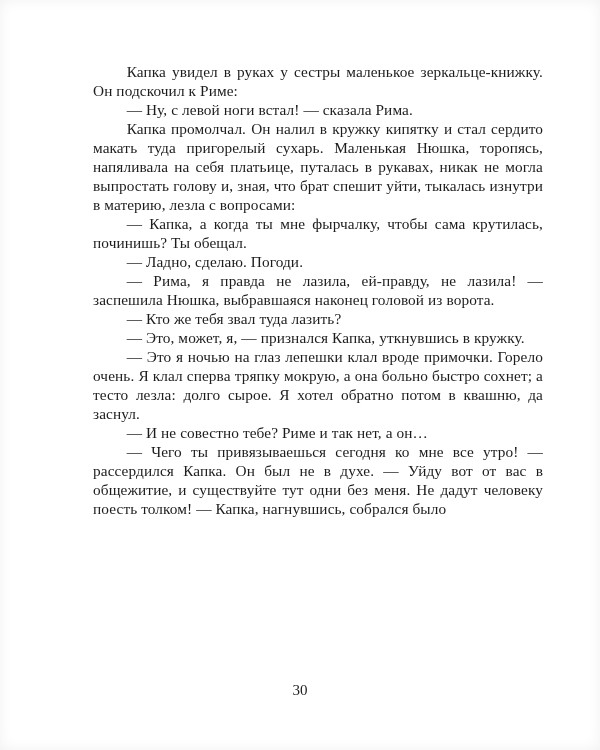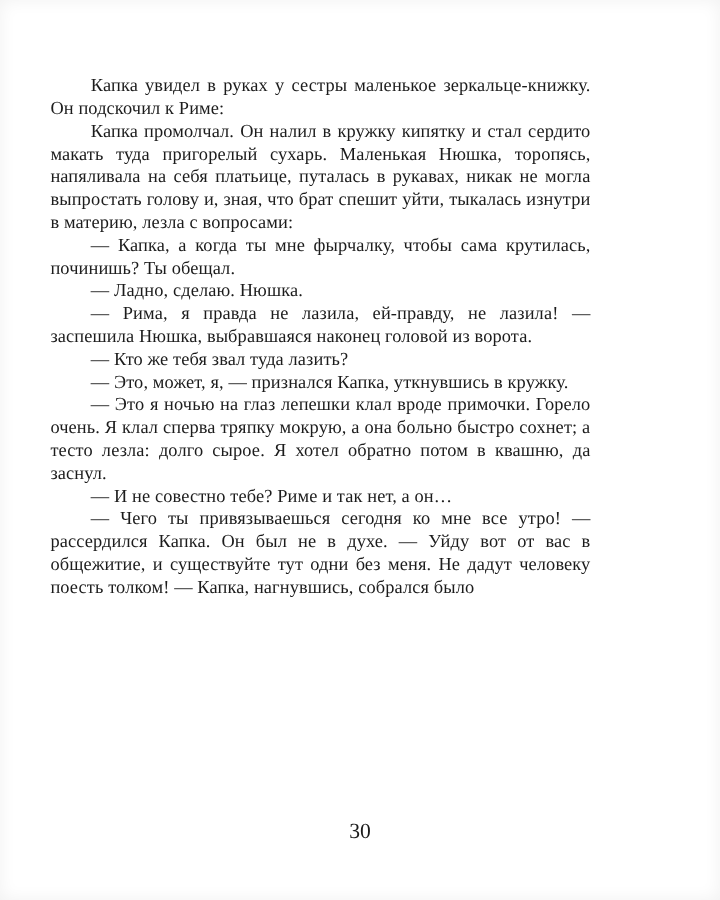--- a/index.html
+++ b/index.html
@@ -12,21 +12,21 @@
     height: 750px;
     overflow: hidden;
     font-family: "Liberation Serif", "DejaVu Serif", serif;
     color: #1c1c1c;
   }
   .page {
     position: relative;
     box-sizing: border-box;
     width: 600px;
     height: 750px;
-    padding: 62px 75px 0 42px;
+    padding: 62px 75px 0 93px;
     background: #ffffff;
     
     box-shadow: inset 0 0 14px rgba(0,0,0,0.06);
   }
   .text-block {
     width: 450px;
   }
   .para {
     margin: 0;
     font-size: 15.3px;
@@ -34,33 +34,34 @@
     text-align: justify;
     text-indent: 2.2em;
     letter-spacing: 0.1px;
   }
   .page-number {
     position: absolute;
     top: 682px;
     left: 0;
     width: 100%;
     text-align: center;
-    font-size: 18px;
+    font-size: 15px;
     color: #1c1c1c;
   }
 </style>
 </head>
 <body>
 
 <div class="page">
   <div class="text-block">
     <p class="para">Капка увидел в руках у сестры маленькое зеркальце-книжку. Он подскочил к Риме:</p>
+    <p class="para">— Ну, с левой ноги встал! — сказала Рима.</p>
     <p class="para">Капка промолчал. Он налил в кружку кипятку и стал сердито макать туда пригорелый сухарь. Маленькая Нюшка, торопясь, напяливала на себя платьице, путалась в рукавах, никак не могла выпростать голову и, зная, что брат спешит уйти, тыкалась изнутри в материю, лезла с вопросами:</p>
     <p class="para">— Капка, а когда ты мне фырчалку, чтобы сама крутилась, починишь? Ты обещал.</p>
-    <p class="para">— Ладно, сделаю. Нюшка.</p>
+    <p class="para">— Ладно, сделаю. Погоди.</p>
     <p class="para">— Рима, я правда не лазила, ей-правду, не лазила! — заспешила Нюшка, выбравшаяся наконец головой из ворота.</p>
     <p class="para">— Кто же тебя звал туда лазить?</p>
     <p class="para">— Это, может, я, — признался Капка, уткнувшись в кружку.</p>
     <p class="para">— Это я ночью на глаз лепешки клал вроде примочки. Горело очень. Я клал сперва тряпку мокрую, а она больно быстро сохнет; а тесто лезла: долго сырое. Я хотел обратно потом в квашню, да заснул.</p>
     <p class="para">— И не совестно тебе? Риме и так нет, а он…</p>
     <p class="para">— Чего ты привязываешься сегодня ко мне все утро! — рассердился Капка. Он был не в духе. — Уйду вот от вас в общежитие, и существуйте тут одни без меня. Не дадут человеку поесть толком! — Капка, нагнувшись, собрался было</p>
   </div>
   <div class="page-number">30</div>
 </div>
 

